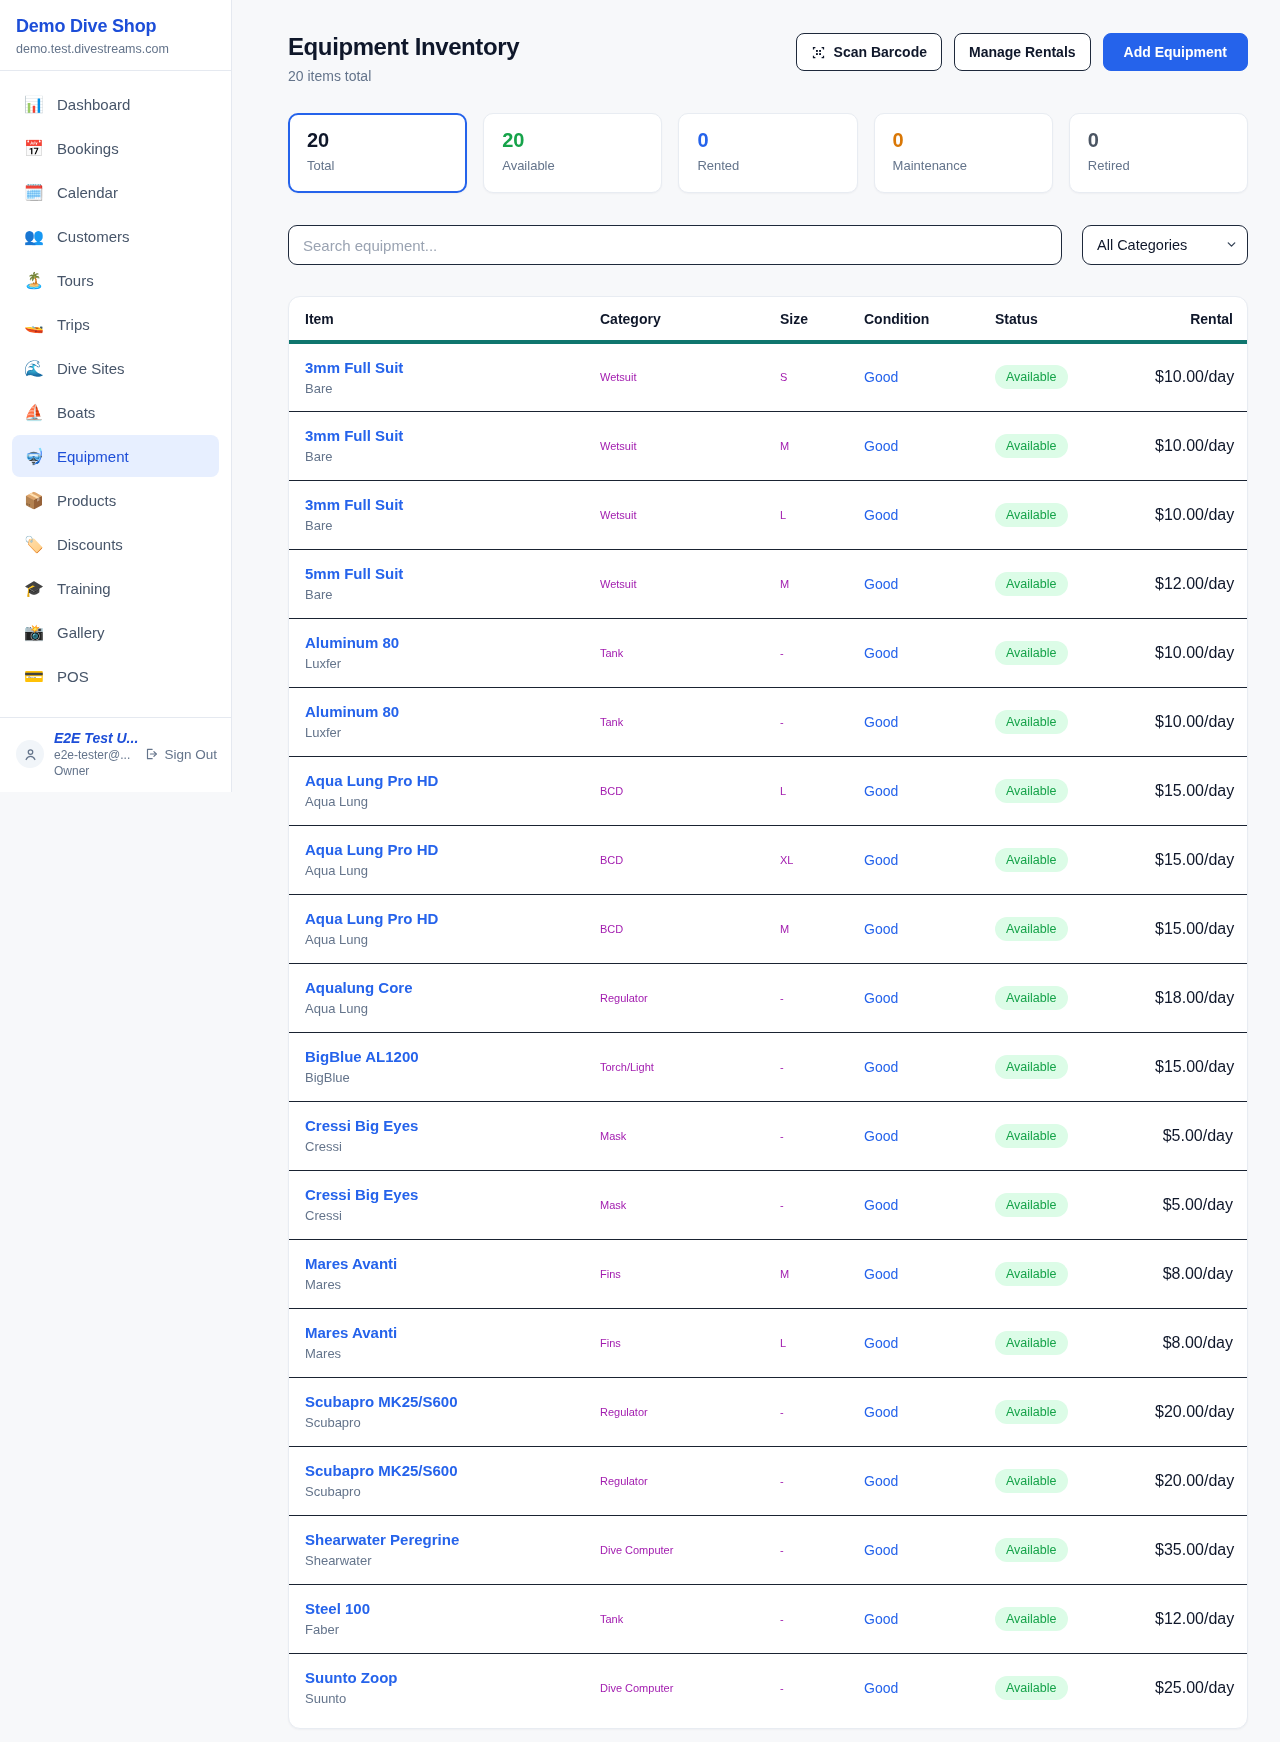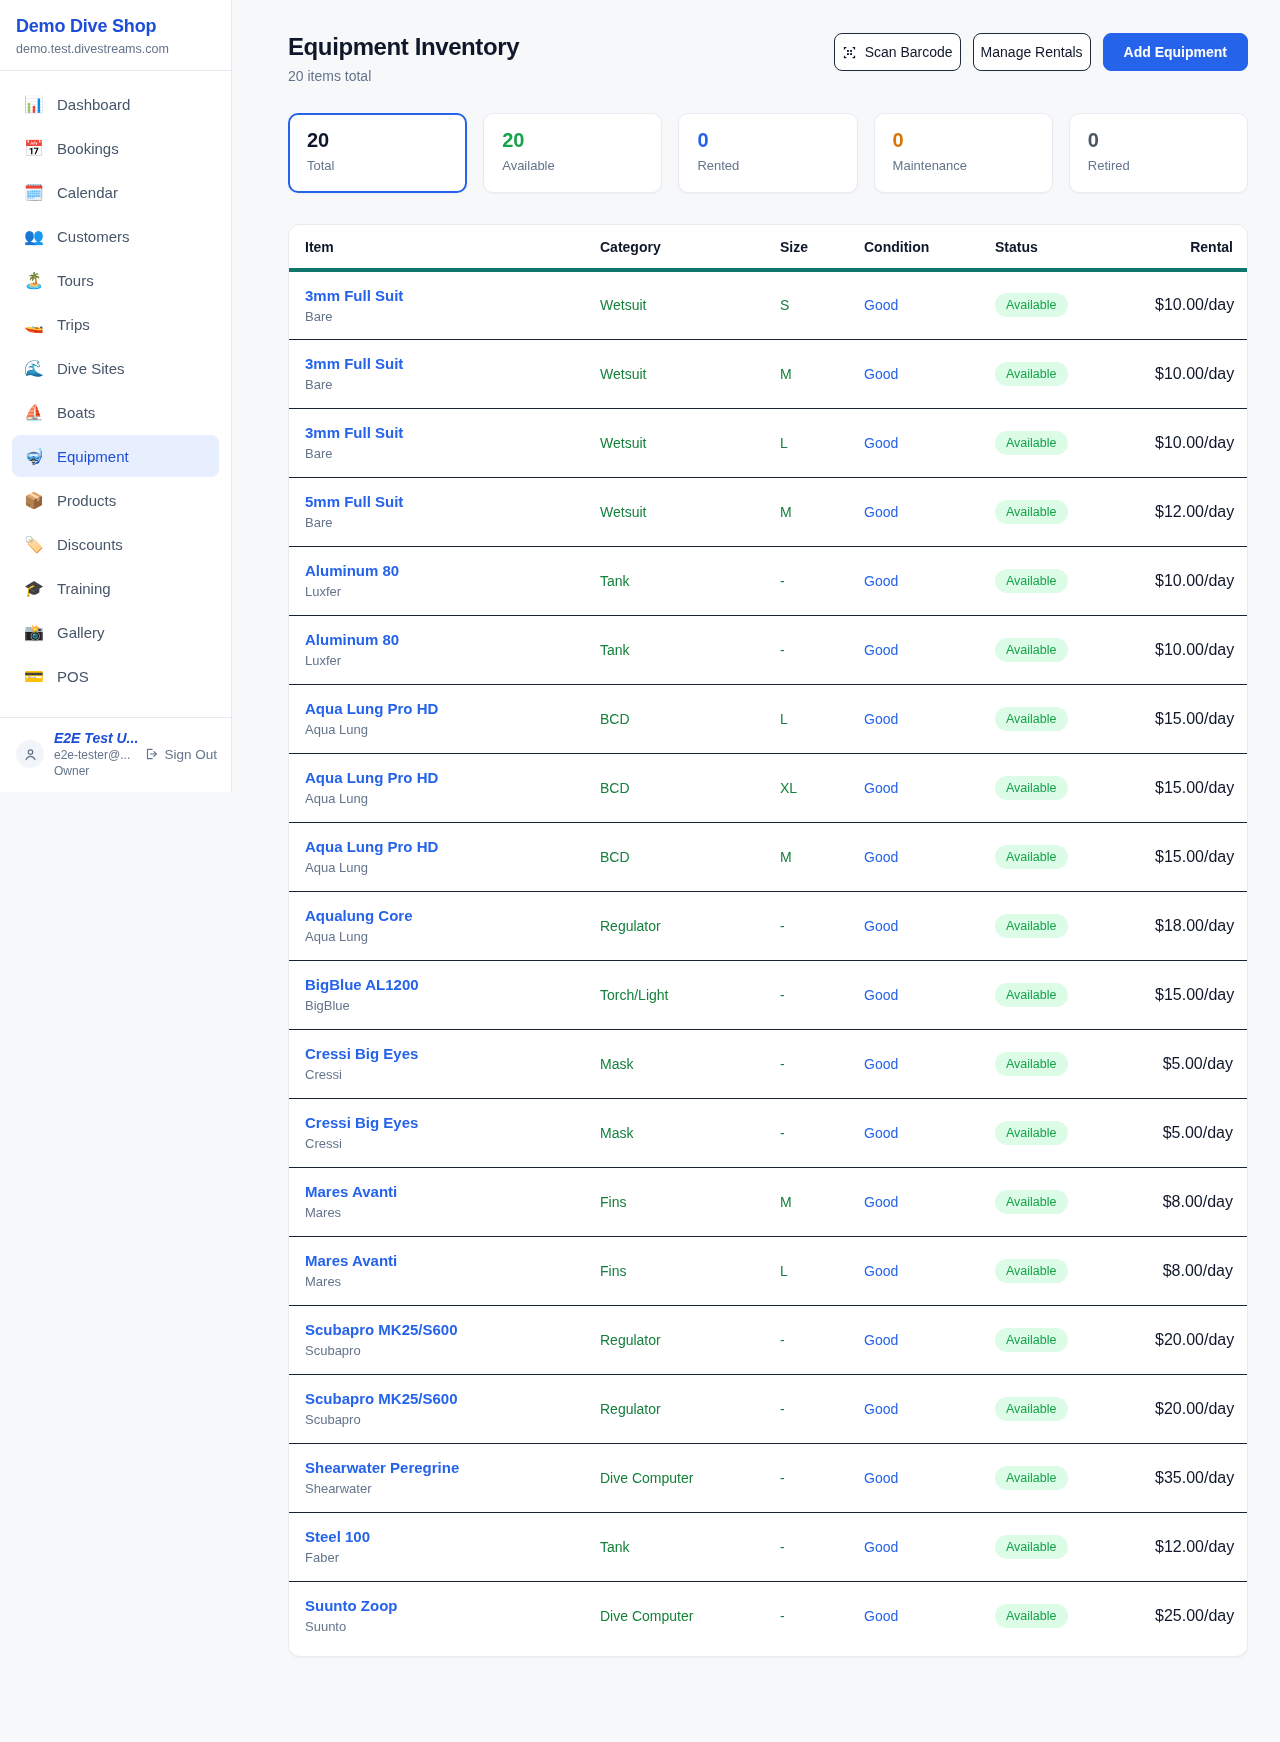--- a/index.html
+++ b/index.html
@@ -50,23 +50,23 @@
     color: #64748b; font-size: 13.5px; cursor: pointer; flex: none;
     background: none; border: none; font-family: inherit;
   }
   
   .main { margin-left: 232px; padding: 33px 32px 32px 56px; }
   .page-header { display: flex; justify-content: space-between; align-items: flex-start; }
   .page-title { font-size: 24px; font-weight: 700; color: #0f172a; letter-spacing: -0.4px; }
   .page-subtitle { font-size: 14px; color: #64748b; margin-top: 7px; }
   .header-actions { display: flex; gap: 12px; }
   .btn {
-    height: 38px; padding: 0 7px; border-radius: 8px;
+    height: 38px; padding: 0 14px; border-radius: 8px;
     border: 1px solid #1e293b; background: #fff;
-    font-size: 14px; font-weight: 400; color: #0f172a;
+    font-size: 14px; font-weight: 700; color: #0f172a;
     display: inline-flex; align-items: center; gap: 8px;
     cursor: pointer; font-family: inherit; white-space: nowrap;
   }
   .btn-primary { background: #2563eb; border-color: #2563eb; color: #fff; font-weight: 600; padding: 0 20px; }
   
   .stats { display: flex; gap: 16px; margin-top: 29px; }
   .stat-card {
     flex: 1; height: 80px; background: #fff;
     border: 1px solid #e8ecf2; border-radius: 10px;
     padding: 15px 18px; cursor: pointer;
@@ -100,21 +100,21 @@
   table { width: 100%; border-collapse: collapse; table-layout: fixed; }
   th {
     text-align: left; font-size: 14px; font-weight: 700; color: #0f172a;
     padding: 14px 16px 13px; border-bottom: 4px solid #0f766e;
   }
   th.col-rental, td.col-rental { text-align: right; }
   tbody tr + tr td { border-top: 1px solid #1a2332; }
   td { padding: 13px 16px; vertical-align: middle; height: 69px; }
   .item-link { color: #2563eb; font-weight: 600; font-size: 15px; text-decoration: none; cursor: pointer; }
   .item-brand { font-size: 13px; color: #64748b; margin-top: 4px; }
-  .cell-plain { font-size: 14px; color: #15803d; }
+  .cell-plain { font-size: 11px; color: #a21caf; }
   .cond-link { color: #2563eb; font-size: 14px; text-decoration: none; cursor: pointer; }
   .badge {
     display: inline-block; padding: 5px 11px; border-radius: 999px;
     background: #dcfce7; color: #16a34a; font-size: 12.5px; font-weight: 500;
   }
   .price { font-size: 16px; color: #0f172a; }
   .icon-svg { display: block; }
 </style>
 </head>
 <body>
@@ -273,20 +273,33 @@
         <div class="stat-value" style="color: rgb(217, 119, 6);">0</div>
         <div class="stat-label">Maintenance</div>
       </div>
 
       <div class="stat-card">
         <div class="stat-value" style="color: rgb(75, 85, 99);">0</div>
         <div class="stat-label">Retired</div>
       </div>
     </div>
 
+  <div class="filters">
+    <input class="search-input" type="text" placeholder="Search equipment..." style="">
+    <div class="select-wrap">
+      <select>
+        <option>All Categories</option>
+      </select>
+      <span class="select-chevron">
+        <svg class="icon-svg" width="13" height="13" viewBox="0 0 24 24" fill="none" stroke="currentColor" stroke-width="2.4" stroke-linecap="round" stroke-linejoin="round">
+          <path d="M6 9l6 6 6-6"></path>
+        </svg>
+      </span>
+    </div>
+  </div>
 
   <div class="table-card">
     <table>
       <colgroup>
         <col style="width:295px">
           <col style="width:180px">
           <col style="width:84px">
         <col style="width:131px">
           <col style="width:160px">
           <col style="width:110px">

